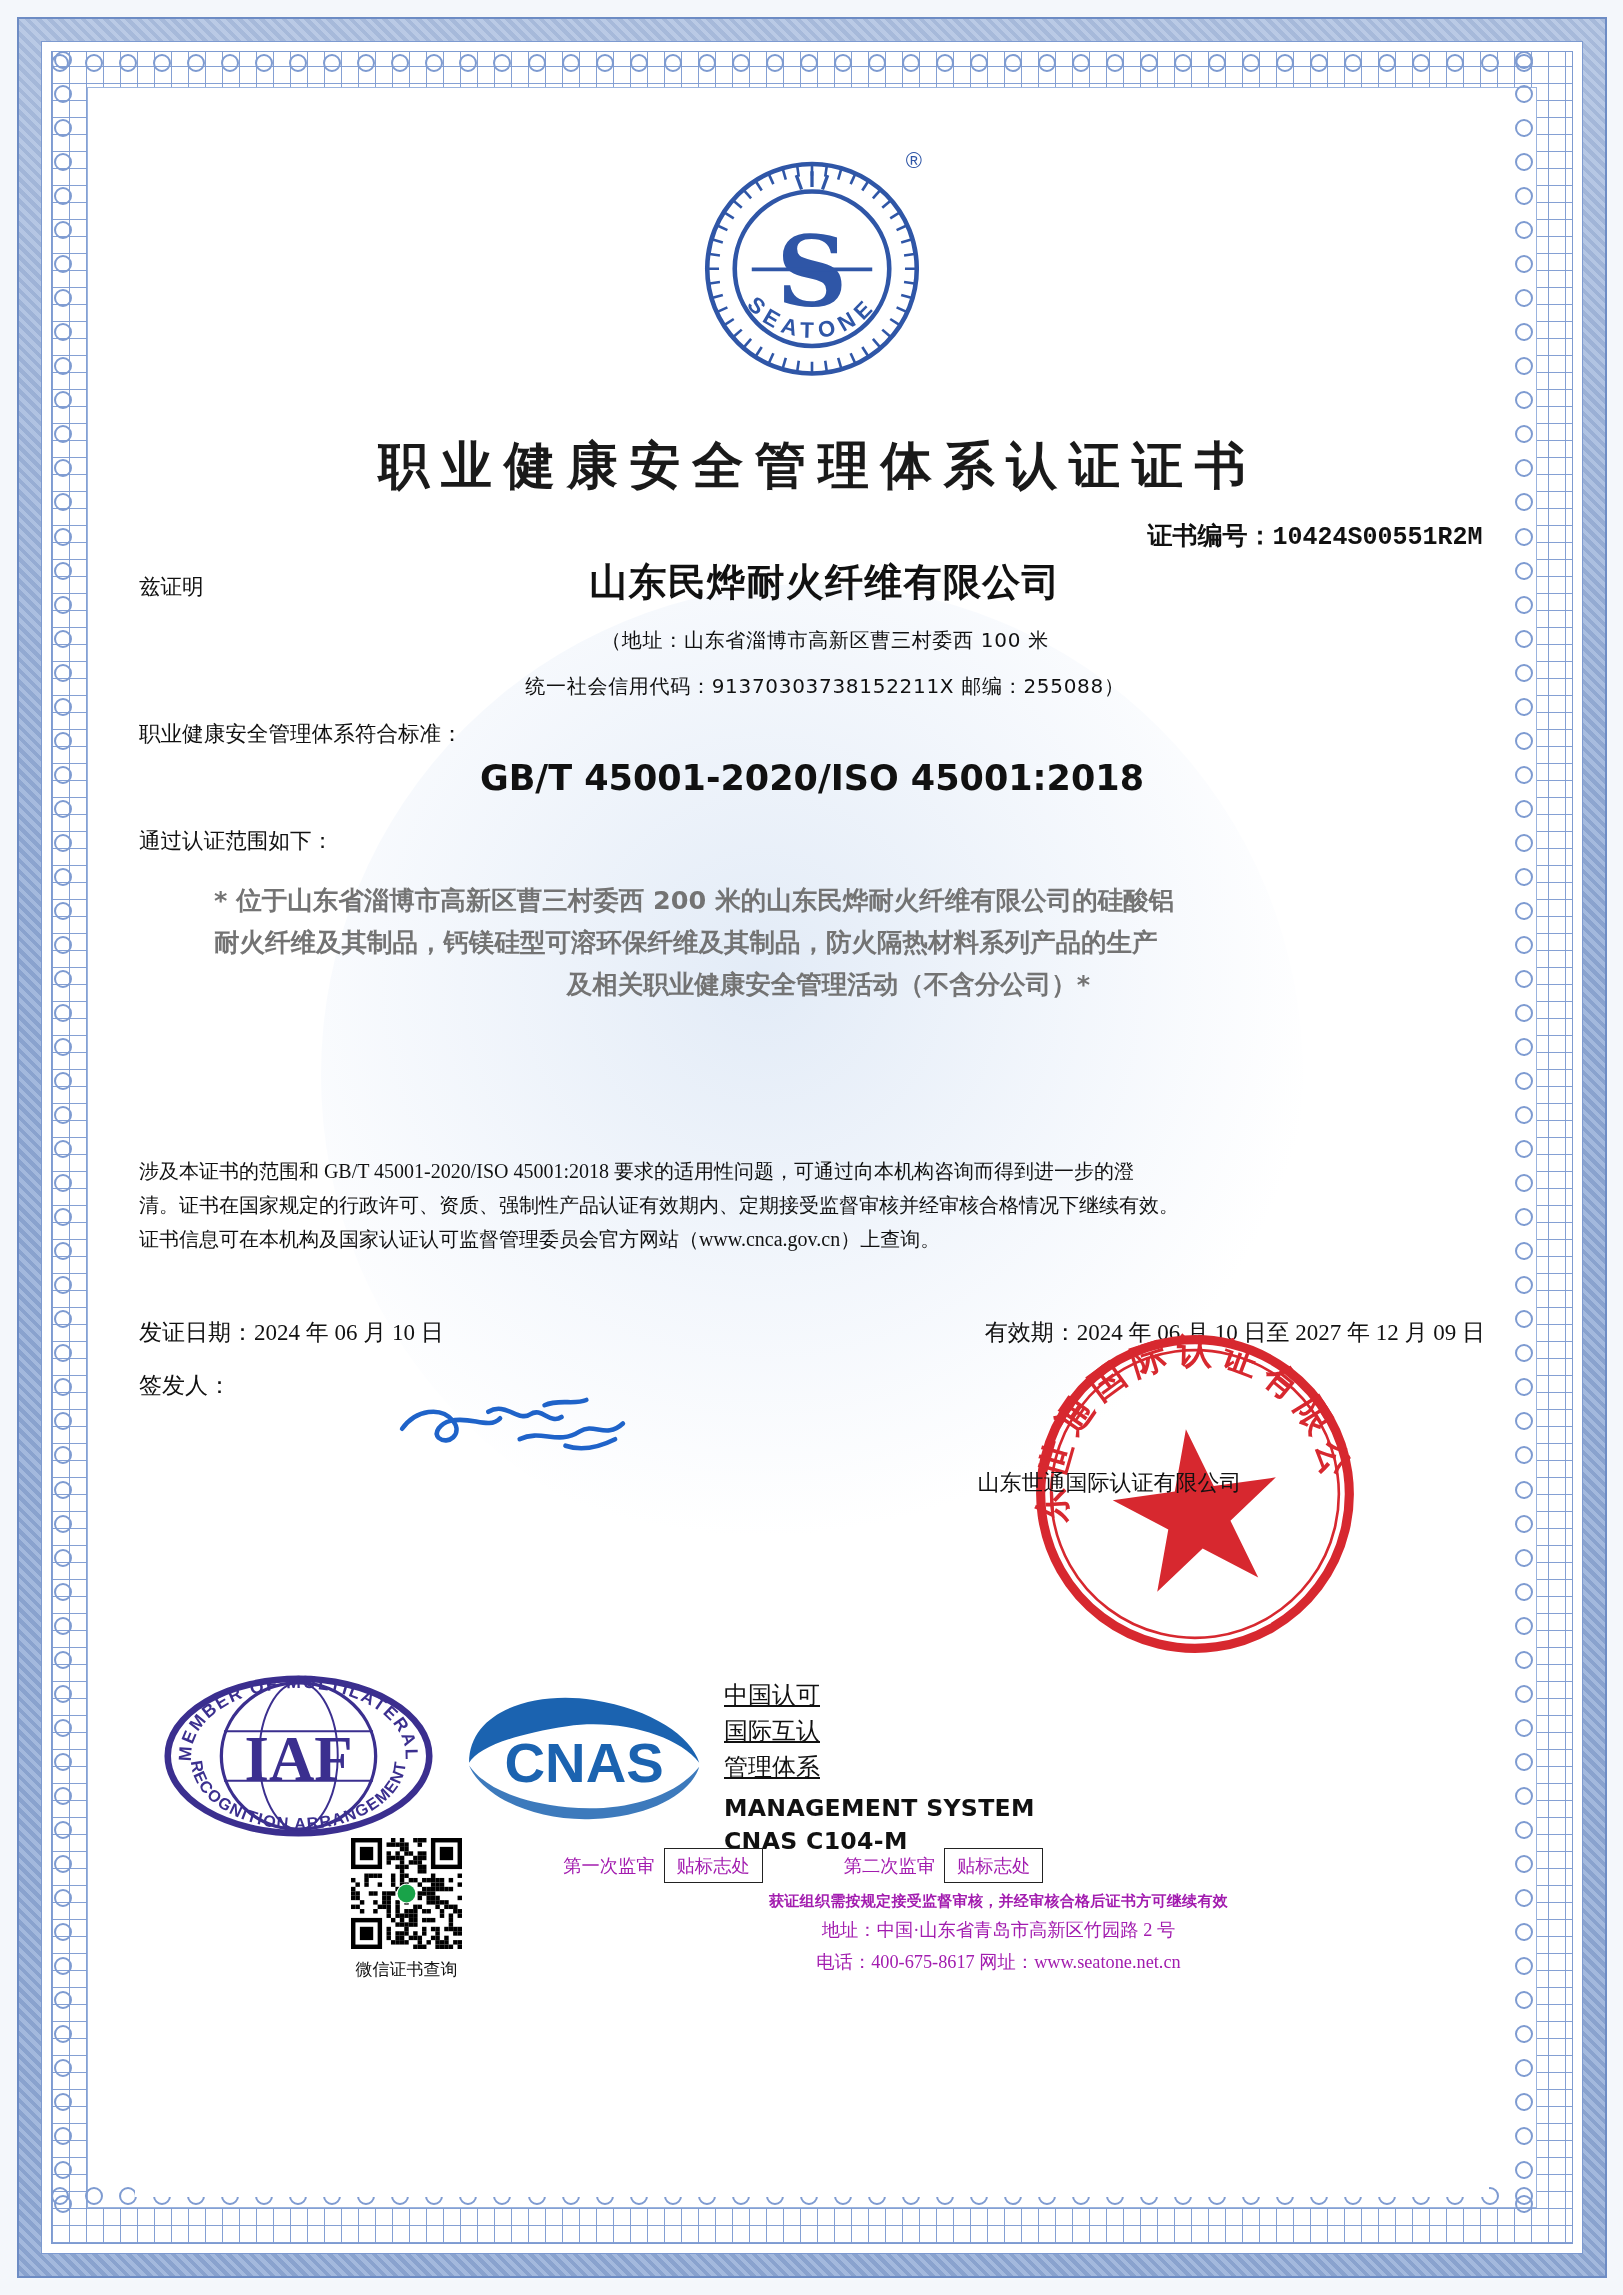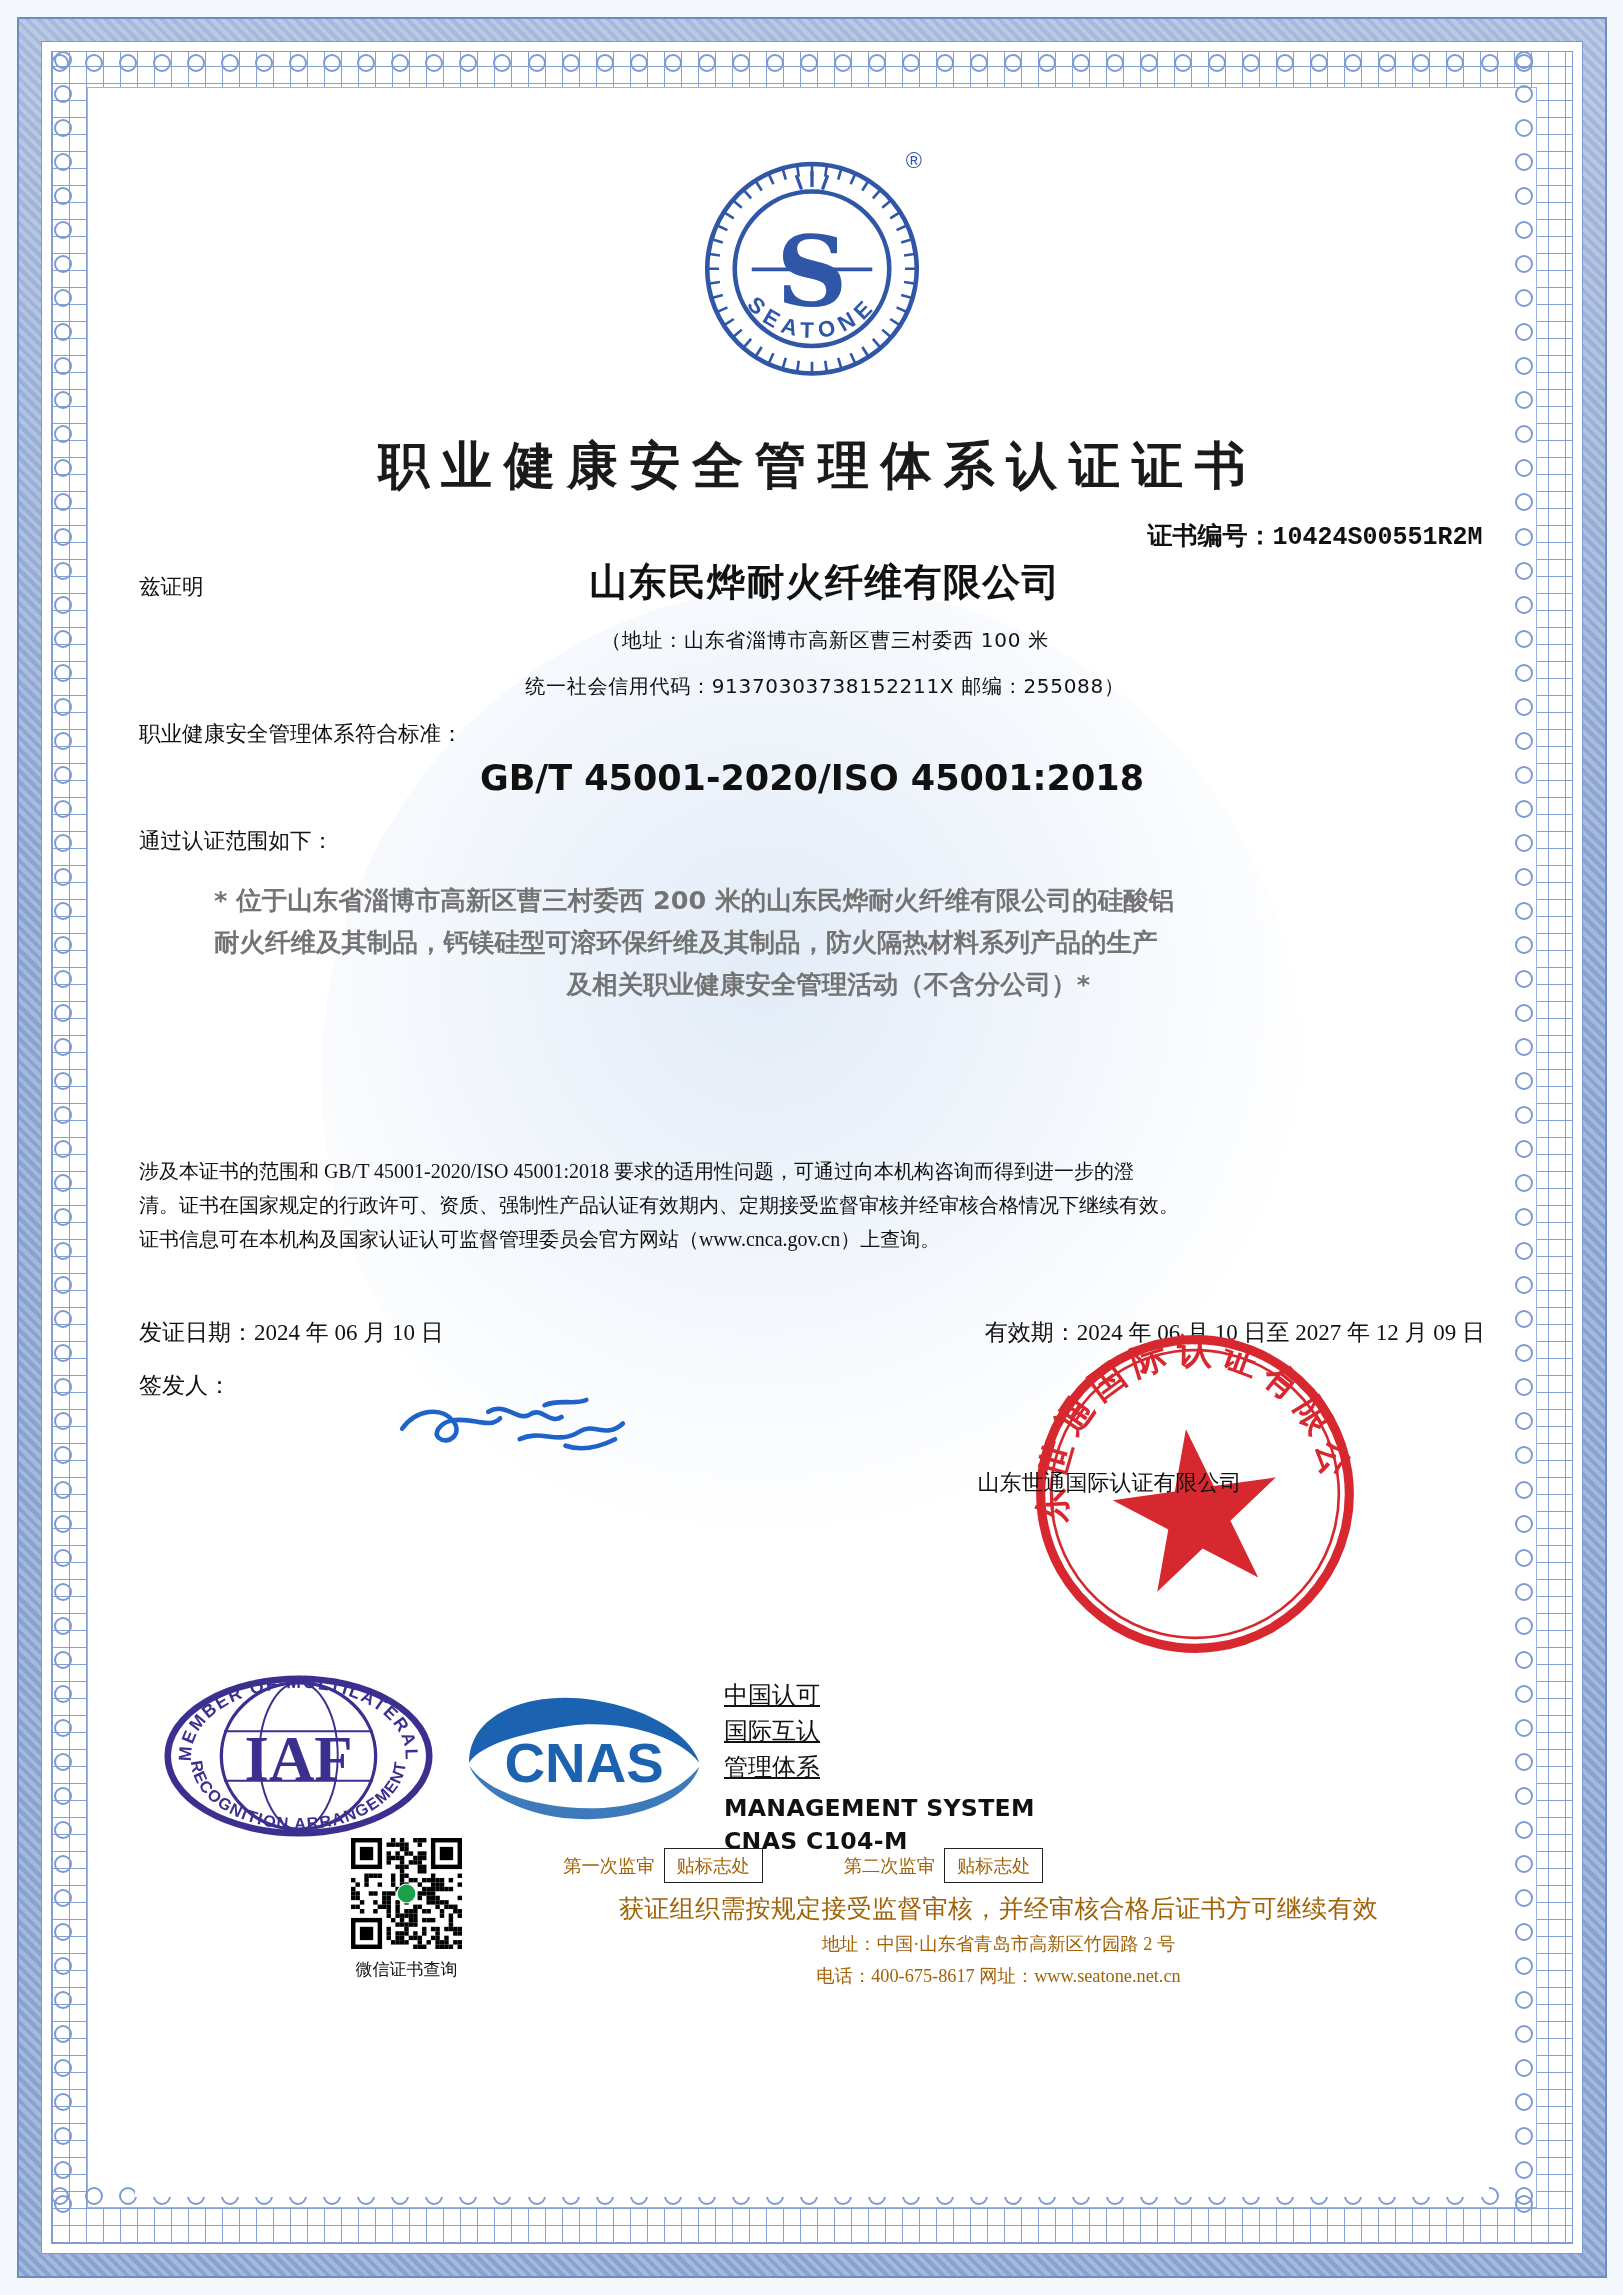--- a/index.html
+++ b/index.html
@@ -163,28 +163,28 @@
   .qr{
     position:absolute;left:216px;top:1718px;width:111px;height:111px;
     background:#fff;
   }
   .qr-caption{
     position:absolute;left:196px;top:1838px;width:151px;text-align:center;
     font-family:"DejaVu Sans","Liberation Sans",sans-serif;font-size:17px;color:#111;
   }
   .surv{
     position:absolute;left:419px;right:46px;top:1728px;
-    font-family:"DejaVu Sans","Liberation Sans",sans-serif;font-size:18.3px;color:#a16207;
+    font-family:"DejaVu Sans","Liberation Sans",sans-serif;font-size:18.3px;color:#a21caf;
   }
   .surv-row{display:flex;justify-content:flex-start;gap:0;align-items:center;}
   .surv-cell{padding:3.9px 9.2px;}
   .surv-box{border:0.7px solid #222;padding:3.9px 11.8px;}
   .foot-line{
-    text-align:center;font-size:25px;margin-top:9.2px;letter-spacing:0.3px;
-    font-family:"Liberation Serif","DejaVu Serif",serif;font-weight:400;
+    text-align:center;font-size:15px;margin-top:9.2px;letter-spacing:0.3px;
+    font-family:"Liberation Serif","DejaVu Serif",serif;font-weight:700;
   }
   .foot-line2,.foot-line3{
     text-align:center;font-size:18.3px;margin-top:6.5px;
     font-family:"Liberation Serif","DejaVu Serif",serif;
   }
   .spacer-gap{width:72px;}
 </style>
 </head>
 <body>
 

